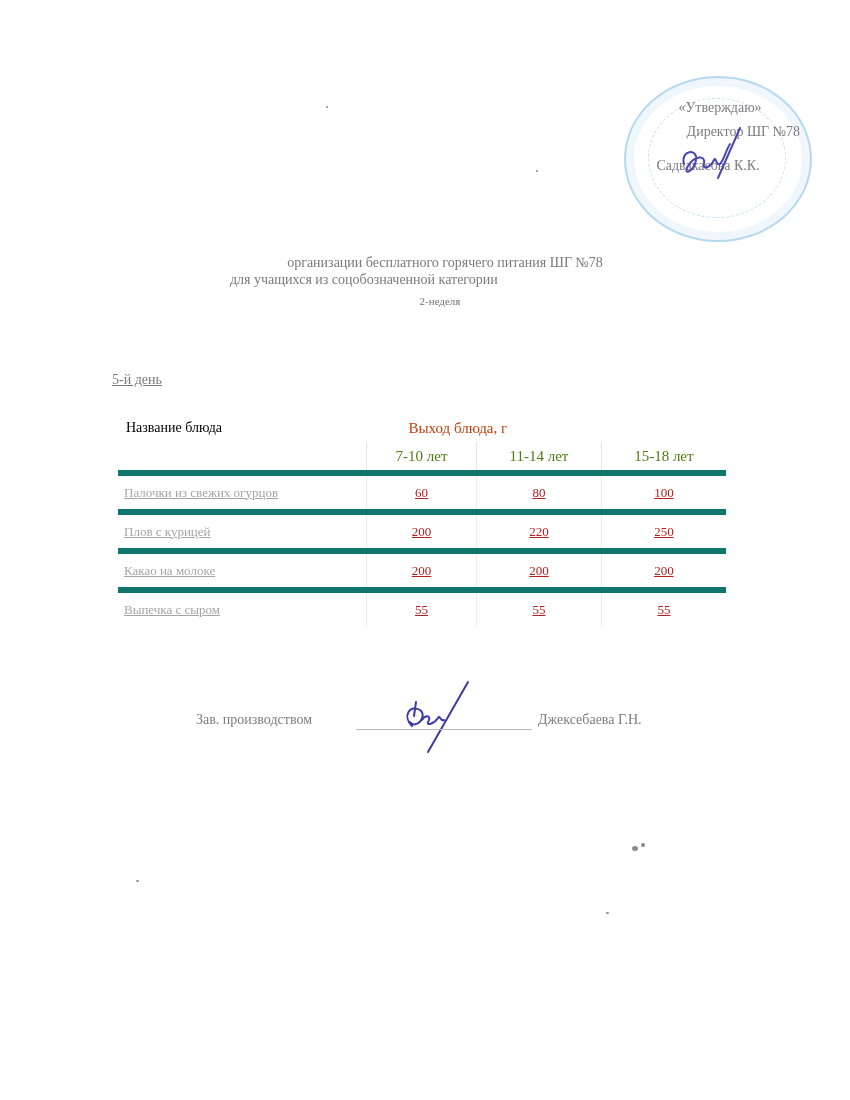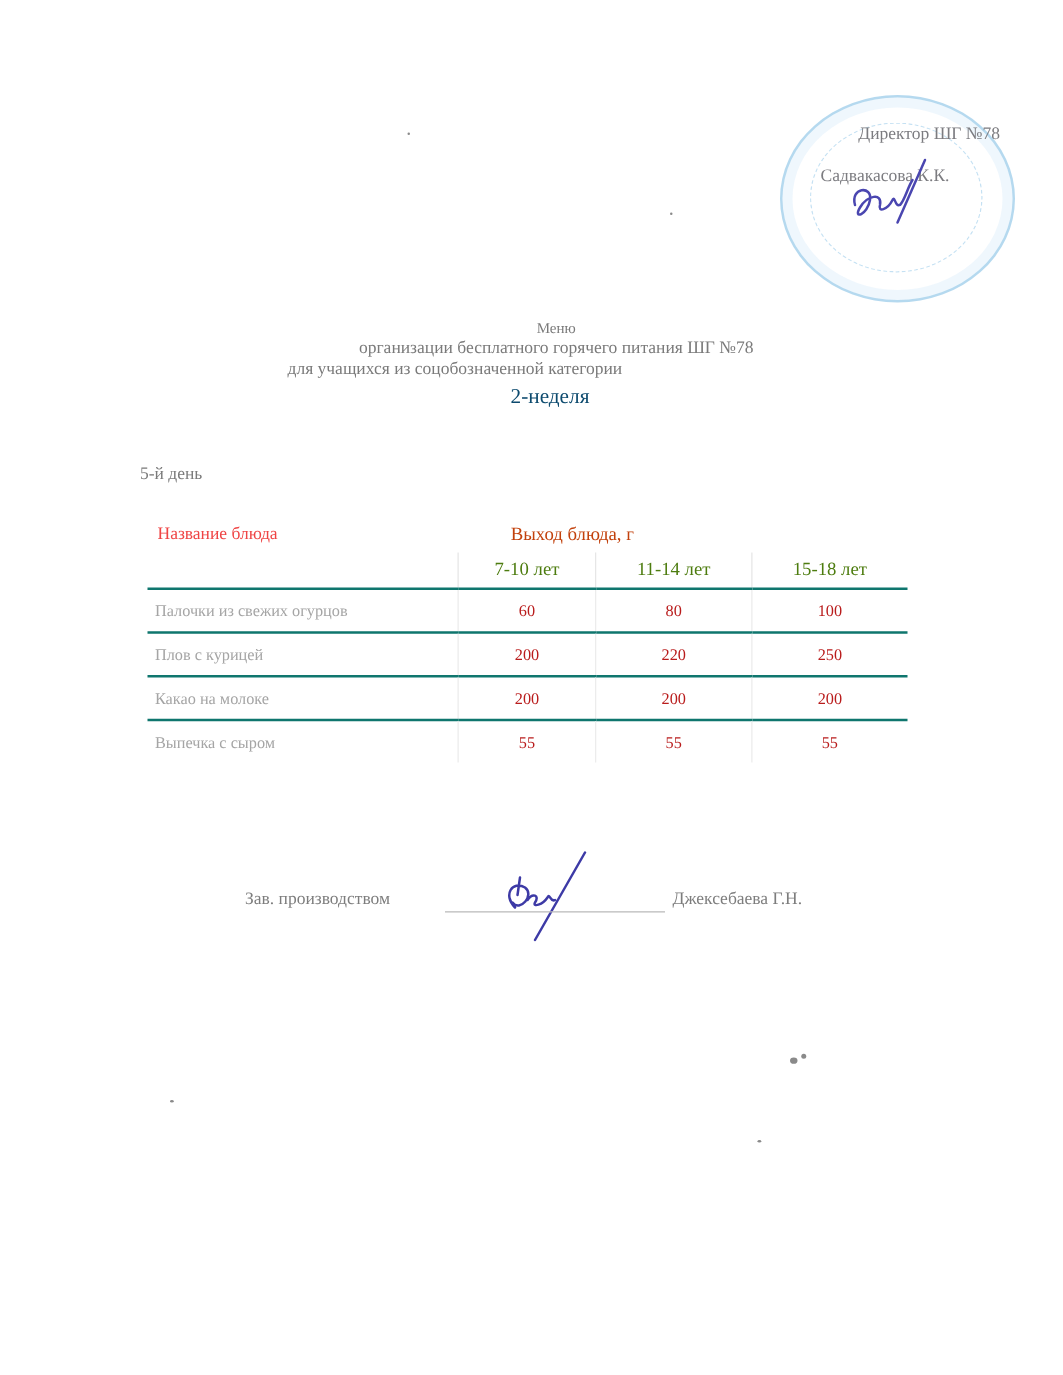--- a/index.html
+++ b/index.html
@@ -20,57 +20,57 @@
     }
     .stamp-inner {
       left: 648px; top: 98px; width: 136px; height: 118px; border-radius: 50%;
       border: 1px dashed rgba(90,170,220,0.35);
     }
     .sig1 { left: 672px; top: 120px; }
     .title-block { left: 180px; top: 254px; width: 520px; text-align: center; color: #7a7a7a; }
     .title-block .t1 { font-size: 12px; line-height: 16px; padding-left: 10px; }
     .title-block .t2 { font-size: 14px; line-height: 17px; padding-left: 10px; }
     .title-block .t3 { font-size: 14px; line-height: 17px; text-align: left; padding-left: 50px; }
-    .title-block .t4 { font-size: 17px; line-height: 24px; color: #0c4a6e; margin-top: 1px; }
-    .day { left: 112px; top: 372px; font-size: 14px; color: #7a7a7a; }
+    .title-block .t4 { font-size: 11px; line-height: 24px; color: #737373; margin-top: 1px; }
+    .day { left: 112px; top: 372px; font-size: 14px; color: #7a7a7a; text-decoration: underline; }
     table.menu {
       position: absolute; left: 118px; top: 414px; width: 608px; border-collapse: collapse;
       font-size: 13px; color: #a0a0a0;
     }
     table.menu td, table.menu th { padding: 0; font-weight: normal; }
-    table.menu .h-name { text-align: left; font-size: 14px; color: #ef4444; padding-left: 8px; height: 28px; width: 240px; }
+    table.menu .h-name { text-align: left; font-size: 14px; color: #000000; padding-left: 8px; height: 28px; width: 240px; }
     table.menu .h-yield { text-align: left; font-size: 15px; color: #c2410c; padding-left: 42px; }
     table.menu .h-age { text-align: center; font-size: 15px; color: #4d7c0f; height: 26px; border-left: 1px solid #e6e6e6; }
     table.menu .c-name { text-align: left; padding-left: 6px; height: 33px; color: #a5a5a5; }
     table.menu .c-val { text-align: center; height: 33px; color: #b91c1c; border-left: 1px solid #ececec; }
-    table.menu tr.row td { border-top: 2px solid #0f766e; }
+    table.menu tr.row td { border-top: 6px solid #0f766e; text-decoration: underline; }
     .footer { left: 196px; top: 712px; width: 500px; font-size: 14px; color: #7d7d7d; }
     .footer .role { position: absolute; left: 0; top: 0; white-space: nowrap; font-family: Liberation Serif, serif; }
     .footer .sigline { position: absolute; left: 160px; top: 17px; width: 176px; border-bottom: 1px solid #b9b9b9; }
     .footer .person { position: absolute; left: 342px; top: 0; white-space: nowrap; }
     .sig2 { left: 392px; top: 676px; }
     .speck { position: absolute; background: #8a8a8a; border-radius: 50%; }
   </style>
 </head>
 <body>
 
 <div class="abs stamp"></div>
 <div class="abs stamp-inner"></div>
 
 <div class="abs approval">
+  <span class="line l1">«Утверждаю»</span>
   <span class="line l2">Директор ШГ №78</span>
   <span class="line l3">Садвакасова К.К.</span>
 </div>
 
 <svg class="abs sig1" width="80" height="80" viewBox="0 0 80 80">
   <path d="M12 44 C 8 30, 26 28, 24 40 C 22 52, 10 56, 16 46 C 22 36, 34 34, 32 44 C 30 50, 38 48, 42 40 C 44 36, 44 46, 48 44 C 52 40, 54 30, 58 24 M 46 58 L 68 8" fill="none" stroke="#4a46b0" stroke-width="2" stroke-linecap="round"></path>
 </svg>
 
 <div class="abs title-block">
-  <div class="t1">Меню</div>
   <div class="t2">организации бесплатного горячего питания ШГ №78</div>
   <div class="t3">для учащихся из соцобозначенной категории</div>
   <div class="t4">2-неделя</div>
 </div>
 
 <div class="abs day">5-й день</div>
 
 <table class="menu">
   <tbody>
       <tr>

